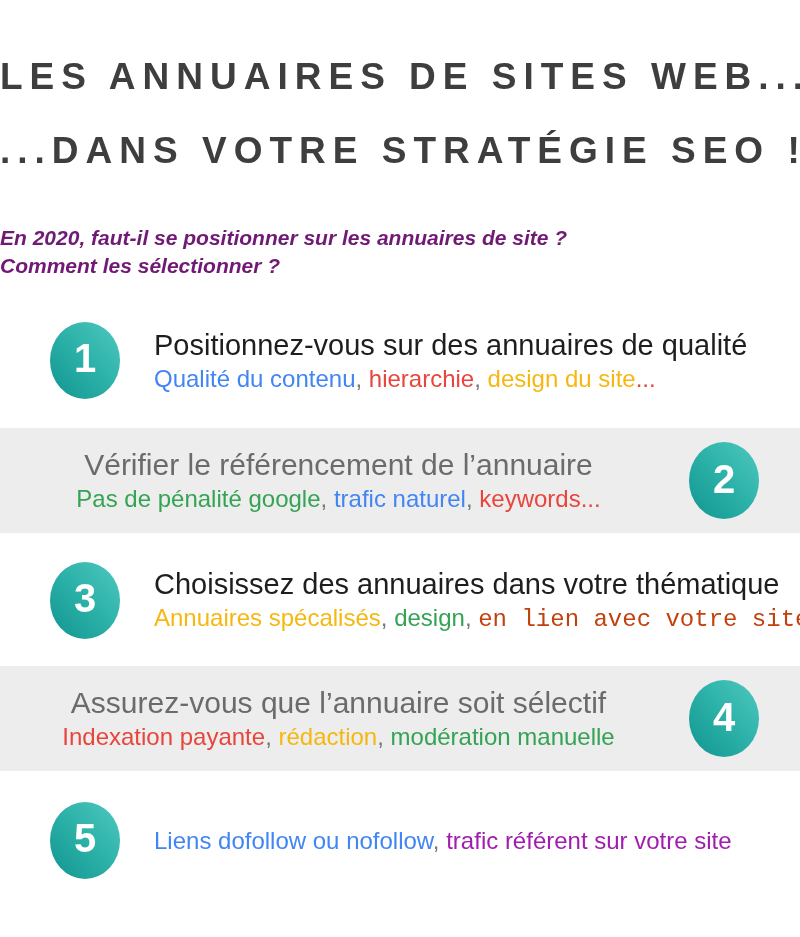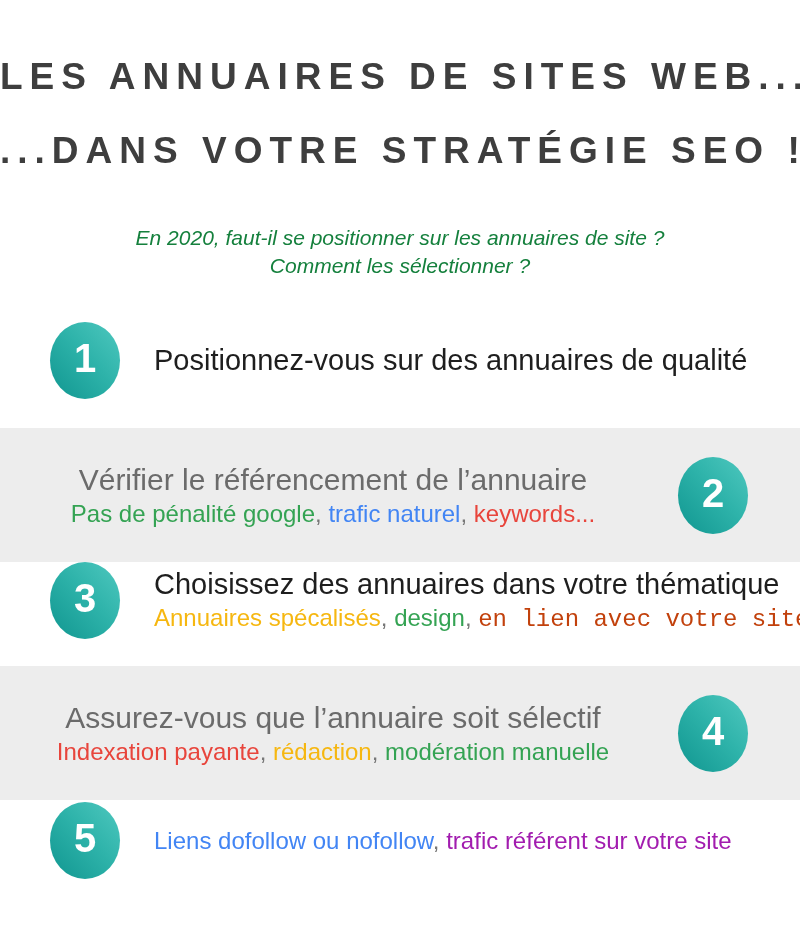--- a/index.html
+++ b/index.html
@@ -25,41 +25,40 @@
     color: #3e3e3e;
     white-space: nowrap;
   }
   .main-title.line1 { top: 56px; }
   .main-title.line2 { top: 130px; }
 
   .subtitle {
     position: absolute;
     top: 224px;
     left: 0; right: 0;
-    text-align: center;
     font-size: 21px;
     line-height: 28px;
-    font-weight: normal;
+    font-weight: bold;
     font-style: italic;
-    color: #15803d;
+    color: #701a75;
   }
 
   .step-row {
     position: absolute;
     left: 0;
     width: 800px;
     height: 100px;
     display: flex;
     align-items: center;
   }
   .step-row.left-badge { padding-left: 50px; }
   .step-row.band {
-    height: 134px;
+    height: 105px;
     background: #ededed;
-    padding-right: 52px;
+    padding-right: 41px;
   }
 
   .badge {
     flex: 0 0 auto;
     width: 70px;
     height: 77px;
     border-radius: 50%;
     background: linear-gradient(to bottom left, #4fc8bf 0%, #2eb3aa 45%, #109690 100%);
     color: #ffffff;
     font-size: 40px;
@@ -100,20 +99,21 @@
 
   <div class="subtitle">
     <div>En 2020, faut-il se positionner sur les annuaires de site ?</div>
     <div>Comment les sélectionner ?</div>
   </div>
 
   <div class="step-row left-badge" style="top:310px;">
     <div class="badge">1</div>
     <div class="step-text">
       <div class="step-heading">Positionnez-vous sur des annuaires de qualité</div>
+      <div class="step-keywords"><span style="color: rgb(66, 133, 244);">Qualité du contenu</span><span style="color: rgb(119, 119, 119);">, </span><span style="color: rgb(232, 69, 60);">hierarchie</span><span style="color: rgb(119, 119, 119);">, </span><span style="color: rgb(246, 183, 16);">design du site</span><span style="color: rgb(232, 69, 60);">...</span></div>
     </div>
   </div>
 
   <div class="step-row band" style="top:428px;">
     <div class="step-text">
       <div class="step-heading">Vérifier le référencement de l’annuaire</div>
       <div class="step-keywords"><span style="color: rgb(52, 163, 83);">Pas de pénalité google</span><span style="color: rgb(119, 119, 119);">, </span><span style="color: rgb(66, 133, 244);">trafic naturel</span><span style="color: rgb(119, 119, 119);">, </span><span style="color: rgb(232, 69, 60);">keywords...</span></div>
     </div>
     <div class="badge">2</div>
   </div>

